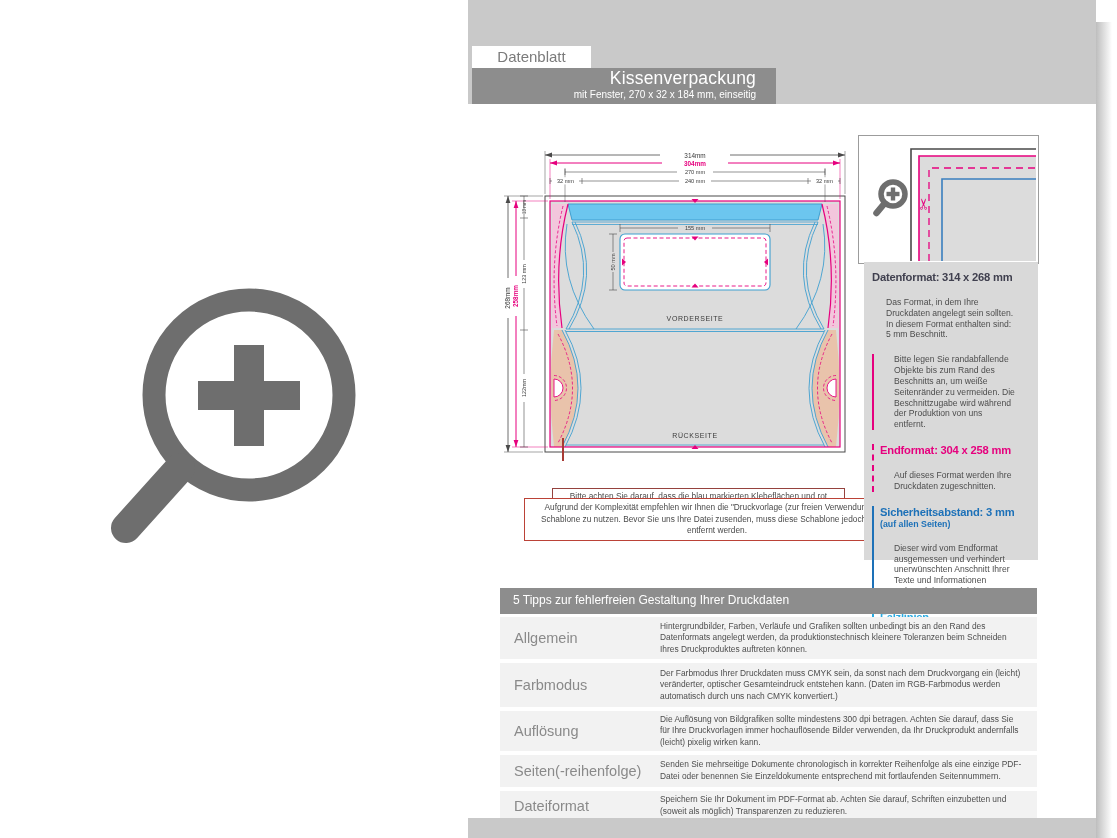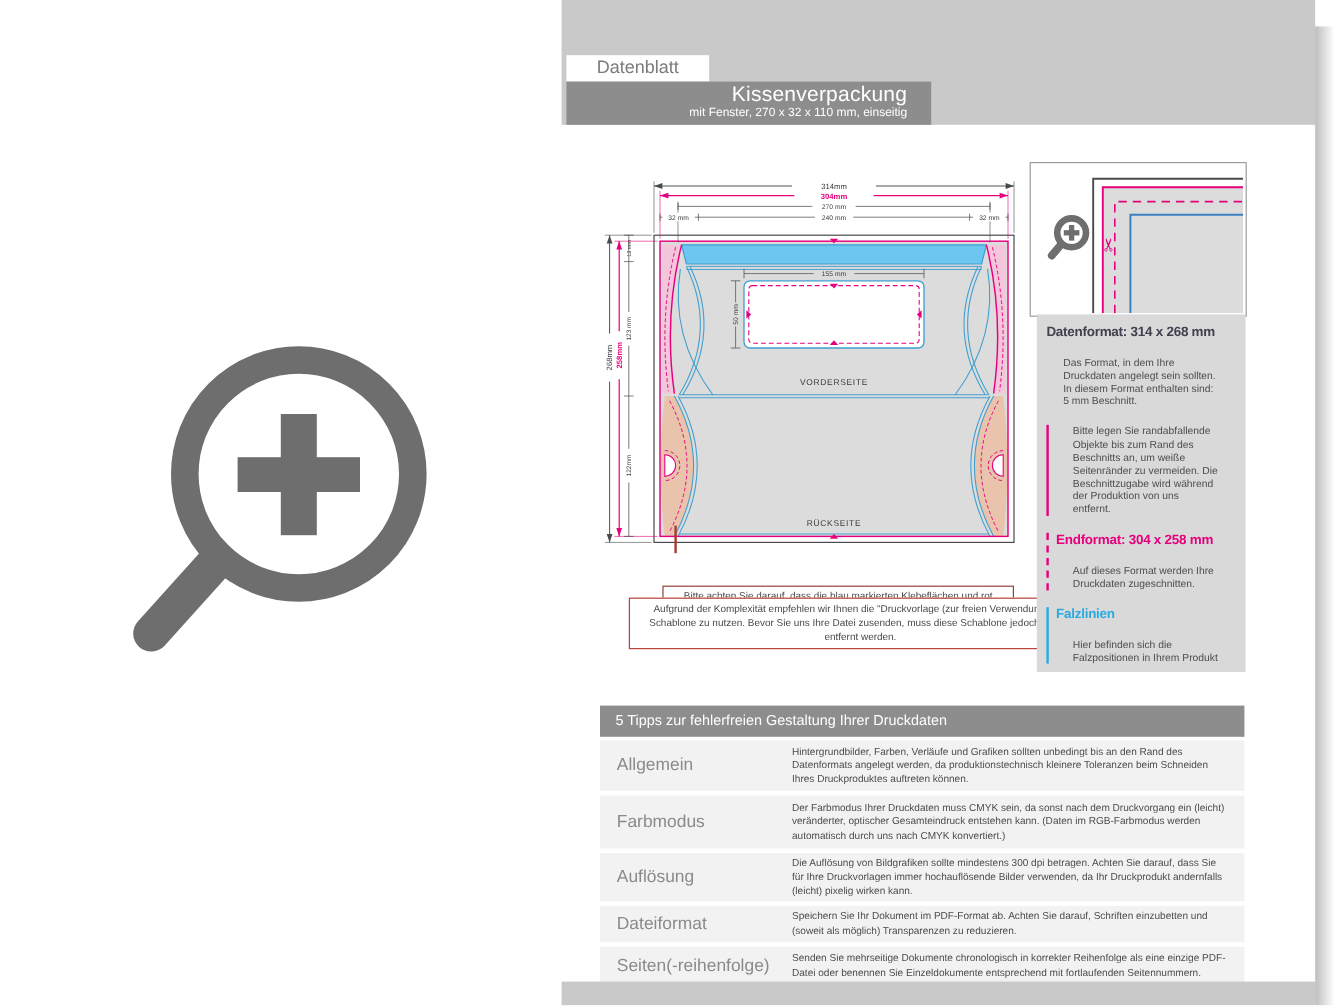--- a/index.html
+++ b/index.html
@@ -66,21 +66,21 @@
     <rect x="98" y="99" width="102" height="29" fill="#6e6e6e"></rect>
     <rect x="134" y="63" width="30" height="101" fill="#6e6e6e"></rect>
     <path d="M80,186 L26,246" stroke="#6e6e6e" stroke-width="30" stroke-linecap="round"></path>
   </svg>
 
   <div class="abs top-band"></div>
   <div class="abs page-shadow"></div>
   <div class="abs datenblatt-label">Datenblatt</div>
   <div class="abs title-bar">
     <div class="t">Kissenverpackung</div>
-    <div class="s">mit Fenster, 270 x 32 x 110 mm, einseitig</div>
+    <div class="s">mit Fenster, 270 x 32 x 184 mm, einseitig</div>
   </div>
 
   <svg class="abs" style="left:500px;top:140px" width="350" height="320" viewBox="0 0 350 320">
 
     <rect x="50" y="61" width="290" height="246" fill="#dcdcdc"></rect>
 
     <polygon points="68,64 322,64 318,80 72,80" fill="#6cc6ef" stroke="#3f9fd0" stroke-width="1"></polygon>
     <path d="M72,82 H318 M72,84.5 H318" stroke="#3f9fd0" stroke-width="0.8" fill="none"></path>
 
     <path d="M68,64 L52,64 L52,188 L62,188 Q53,124 68,64 Z" fill="#f3c6dc"></path>
@@ -197,44 +197,49 @@
       <h3 class="c-slate">Datenformat: 314 x 268 mm</h3>
       <p>Das Format, in dem Ihre Druckdaten angelegt sein sollten. In diesem Format enthalten sind: 5 mm Beschnitt.</p>
     </div>
     <div class="sec bl-magenta">
       <p>Bitte legen Sie randabfallende Objekte bis zum Rand des Beschnitts an, um weiße Seitenränder zu vermeiden. Die Beschnittzugabe wird während der Produktion von uns entfernt.</p>
     </div>
     <div class="sec bl-magenta-dash">
       <h3 class="c-magenta">Endformat: 304 x 258 mm</h3>
       <p>Auf dieses Format werden Ihre Druckdaten zugeschnitten.</p>
     </div>
+    <div class="sec bl-blue">
+      <h3 class="c-blue">Sicherheitsabstand: 3 mm</h3>
+      <div class="sub c-blue">(auf allen Seiten)</div>
+      <p>Dieser wird vom Endformat ausgemessen und verhindert unerwünschten Anschnitt Ihrer Texte und Informationen während der Produktion.</p>
+    </div>
     <div class="sec bl-cyan">
       <h3 class="c-cyan">Falzlinien</h3>
       <p>Hier befinden sich die Falzpositionen in Ihrem Produkt</p>
     </div>
   </div>
 
   <div class="abs tips-header">5 Tipps zur fehlerfreien Gestaltung Ihrer Druckdaten</div>
   <div class="abs tips">
     <div class="tip-row h42">
       <div class="lbl">Allgemein</div>
       <div class="txt">Hintergrundbilder, Farben, Verläufe und Grafiken sollten unbedingt bis an den Rand des Datenformats angelegt werden, da produktionstechnisch kleinere Toleranzen beim Schneiden Ihres Druckproduktes auftreten können.</div>
     </div>
     <div class="tip-row h44">
       <div class="lbl">Farbmodus</div>
       <div class="txt">Der Farbmodus Ihrer Druckdaten muss CMYK sein, da sonst nach dem Druckvorgang ein (leicht) veränderter, optischer Gesamteindruck entstehen kann. (Daten im RGB-Farbmodus werden automatisch durch uns nach CMYK konvertiert.)</div>
     </div>
     <div class="tip-row h40">
       <div class="lbl">Auflösung</div>
       <div class="txt">Die Auflösung von Bildgrafiken sollte mindestens 300 dpi betragen. Achten Sie darauf, dass Sie für Ihre Druckvorlagen immer hochauflösende Bilder verwenden, da Ihr Druckprodukt andernfalls (leicht) pixelig wirken kann.</div>
     </div>
+    <div class="tip-row h32">
+      <div class="lbl">Seiten(-reihenfolge)</div>
+      <div class="txt">Senden Sie mehrseitige Dokumente chronologisch in korrekter Reihenfolge als eine einzige PDF-Datei oder benennen Sie Einzeldokumente entsprechend mit fortlaufenden Seitennummern.</div>
+    </div>
     <div class="tip-row h30">
       <div class="lbl">Dateiformat</div>
       <div class="txt">Speichern Sie Ihr Dokument im PDF-Format ab. Achten Sie darauf, Schriften einzubetten und (soweit als möglich) Transparenzen zu reduzieren.</div>
     </div>
-    <div class="tip-row h32">
-      <div class="lbl">Seiten(-reihenfolge)</div>
-      <div class="txt">Senden Sie mehrseitige Dokumente chronologisch in korrekter Reihenfolge als eine einzige PDF-Datei oder benennen Sie Einzeldokumente entsprechend mit fortlaufenden Seitennummern.</div>
-    </div>
   </div>
 
   <div class="abs footer-band"></div>
 </div>
 
 </body></html>

